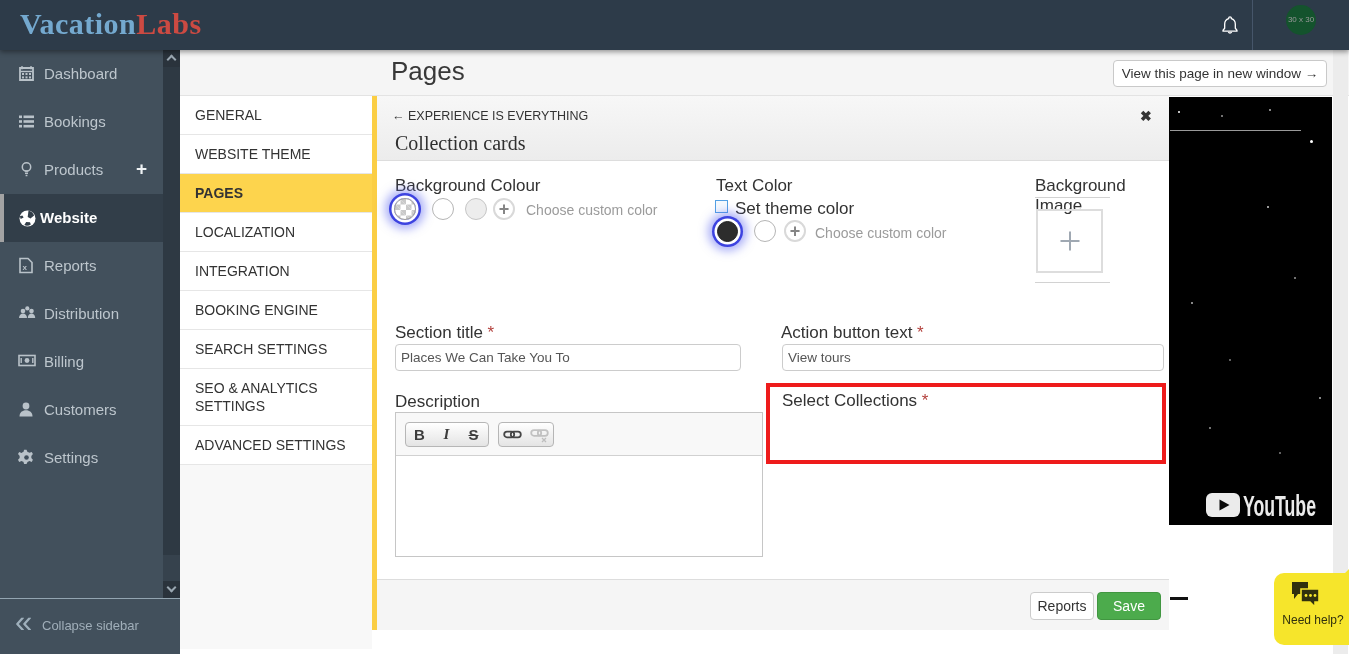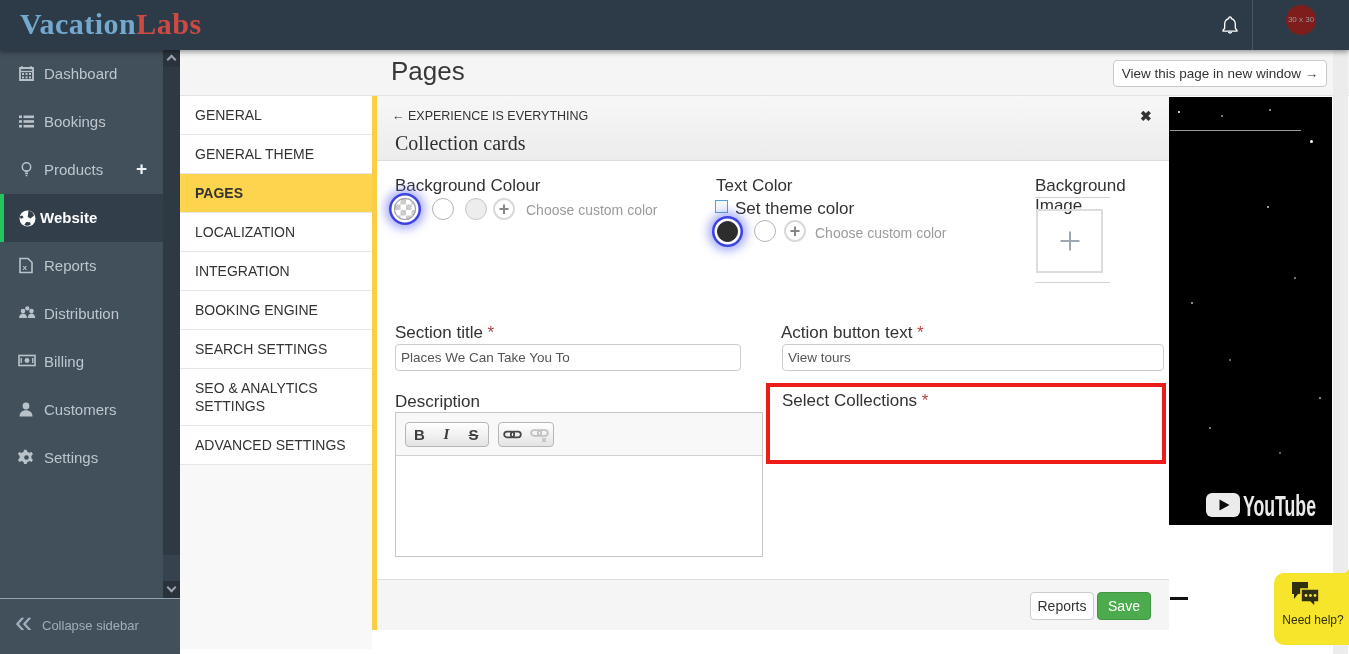--- a/index.html
+++ b/index.html
@@ -4,27 +4,27 @@
 <style>
 * { margin:0; padding:0; box-sizing:border-box; }
 html,body { width:1349px; height:654px; overflow:hidden; font-family:"Liberation Sans", sans-serif; }
 #app { position:relative; width:1349px; height:654px; background:#fff; overflow:hidden; }
 
 #topbar { position:absolute; left:0; top:0; width:1349px; height:50px; background:#2d3b49; box-shadow:0 2px 5px rgba(0,0,0,0.4); z-index:5; }
 #logo { position:absolute; left:20px; top:7px; font-family:"Liberation Serif", serif; font-weight:bold; font-size:30px; color:#74a9cf; letter-spacing:0.5px; }
 #logo span { color:#cc4a42; }
 #bell { position:absolute; left:1221px; top:15px; }
 #topsep { position:absolute; left:1252px; top:0; width:1px; height:50px; background:#46566a; }
-#avatar { position:absolute; left:1286px; top:5px; width:30px; height:30px; border-radius:50%; background:#7f1d1d; color:#999; font-size:8px; text-align:center; line-height:30px; }
+#avatar { position:absolute; left:1286px; top:5px; width:30px; height:30px; border-radius:50%; background:#14532d; color:#999; font-size:8px; text-align:center; line-height:30px; }
 
 #sidebar { position:absolute; left:0; top:50px; width:180px; height:604px; background:#42505c; }
 .sitem { position:absolute; left:0; width:163px; height:48px; color:#bdc6cd; font-size:15px; }
 .sitem .icon { position:absolute; left:18px; top:15px; width:18px; height:18px; }
 .sitem .txt { position:absolute; left:44px; top:15px; }
-.sitem.active { background:#323e49; color:#fff; width:163px; font-weight:bold; border-left:4px solid #22c55e; }
+.sitem.active { background:#323e49; color:#fff; width:163px; font-weight:bold; border-left:4px solid #a3a3a3; }
 .sitem.active .icon { left:14px; }
 .sitem.active .txt { left:36px; }
 .plus-right { position:absolute; left:136px; top:12px; color:#eef2f4; font-size:19px; font-weight:bold; }
 #sscroll { position:absolute; left:163px; top:0px; width:17px; height:548px; background:#36424d; }
 #sthumb { position:absolute; left:0; top:17px; width:17px; height:488px; background:#2e3943; }
 .sbox { position:absolute; left:0; width:17px; height:17px; background:#2a333c; }
 .schev { position:absolute; left:4.5px; width:7px; height:7px; border-left:2px solid #9aa7b1; border-top:2px solid #9aa7b1; }
 #sepline { position:absolute; left:0; top:548px; width:180px; height:1px; background:#93a5b1; }
 #collapse { position:absolute; left:0; top:549px; width:180px; height:55px; background:#42505c; color:#a0aeb9; font-size:13px; }
 #collapse .chev { position:absolute; left:15px; top:5px; font-size:31px; color:#9fb0bc; }
@@ -48,21 +48,21 @@
 
 #modal { position:absolute; left:372px; top:96px; width:797px; height:534px; background:#fff; }
 #ystrip { position:absolute; left:0; top:0; width:5px; height:534px; background:#fbce44; }
 #mhead { position:absolute; left:5px; top:0; width:792px; height:65px; background:linear-gradient(#f7f7f7,#ececec); border-bottom:1px solid #ddd; }
 #crumb { position:absolute; left:15px; top:13px; font-size:12.5px; color:#333; }
 #mtitle { position:absolute; left:18px; top:36px; font-size:20px; color:#2f2f2f;font-family:Liberation Serif, serif; }
 #mclose { position:absolute; left:763px; top:12px; font-size:14px; color:#333; font-weight:bold; }
 #mbody { position:absolute; left:5px; top:66px; width:792px; height:417px; background:#fff; }
 #mfoot { position:absolute; left:5px; top:483px; width:792px; height:51px; background:#f5f5f5; border-top:1px solid #ddd; }
 #cancelbtn { position:absolute; left:653px; top:12px; width:64px; height:28px; background:#fff; border:1px solid #ccc; border-radius:4px; font-size:14px; color:#333; text-align:center; line-height:26px; }
-#savebtn { position:absolute; left:720px; top:12px; width:54px; height:28px; background:#4cab4c; border:1px solid #419641; border-radius:4px; font-size:14px; color:#fff; text-align:center; line-height:26px; }
+#savebtn { position:absolute; left:720px; top:12px; width:64px; height:28px; background:#4cab4c; border:1px solid #419641; border-radius:4px; font-size:14px; color:#fff; text-align:center; line-height:26px; }
 
 .lbl { position:absolute; font-size:17px; font-weight:normal; color:#333; }
 .req { color:#b3403c; }
 .circ { position:absolute; width:22px; height:22px; border-radius:50%; }
 .circ.sel { box-shadow:0 0 0 2.5px #fff, 0 0 0 5px #3d43e0, 0 0 10px 9px rgba(85,95,240,0.5); }
 .circ.white { background:#fff; border:1px solid #b5b5b5; }
 .circ.grey { background:#ededed; border:1px solid #c6c6c6; }
 .circ.black { background:#2d2d2d; border:1px solid #222; width:21px; height:21px; }
 .pluscirc { position:absolute; width:22px; height:22px; border-radius:50%; background:#fff; border:2px solid #d9d9d9; color:#8a8a8a; font-size:15px; font-weight:bold; text-align:center; line-height:19px; }
 .hint { position:absolute; font-size:14px; color:#9b9b9b; }
@@ -202,21 +202,21 @@
       </div>
   </div>
 
   <div id="pagehead">
     <div id="pagestitle">Pages</div>
     <div id="viewbtn">View this page in new window →</div>
   </div>
 
   <div id="subnav">
     <div class="nitem h39">GENERAL</div>
-    <div class="nitem h39">GENERAL THEME</div>
+    <div class="nitem h39">WEBSITE THEME</div>
     <div class="nitem h39 active">PAGES</div>
     <div class="nitem h39">LOCALIZATION</div>
     <div class="nitem h39">INTEGRATION</div>
     <div class="nitem h39">BOOKING ENGINE</div>
     <div class="nitem h39">SEARCH SETTINGS</div>
     <div class="nitem" style="height:57px; line-height:18px;">SEO &amp; ANALYTICS<br>SETTINGS</div>
     <div class="nitem h39">ADVANCED SETTINGS</div>
   </div>
 
   <div id="video">

